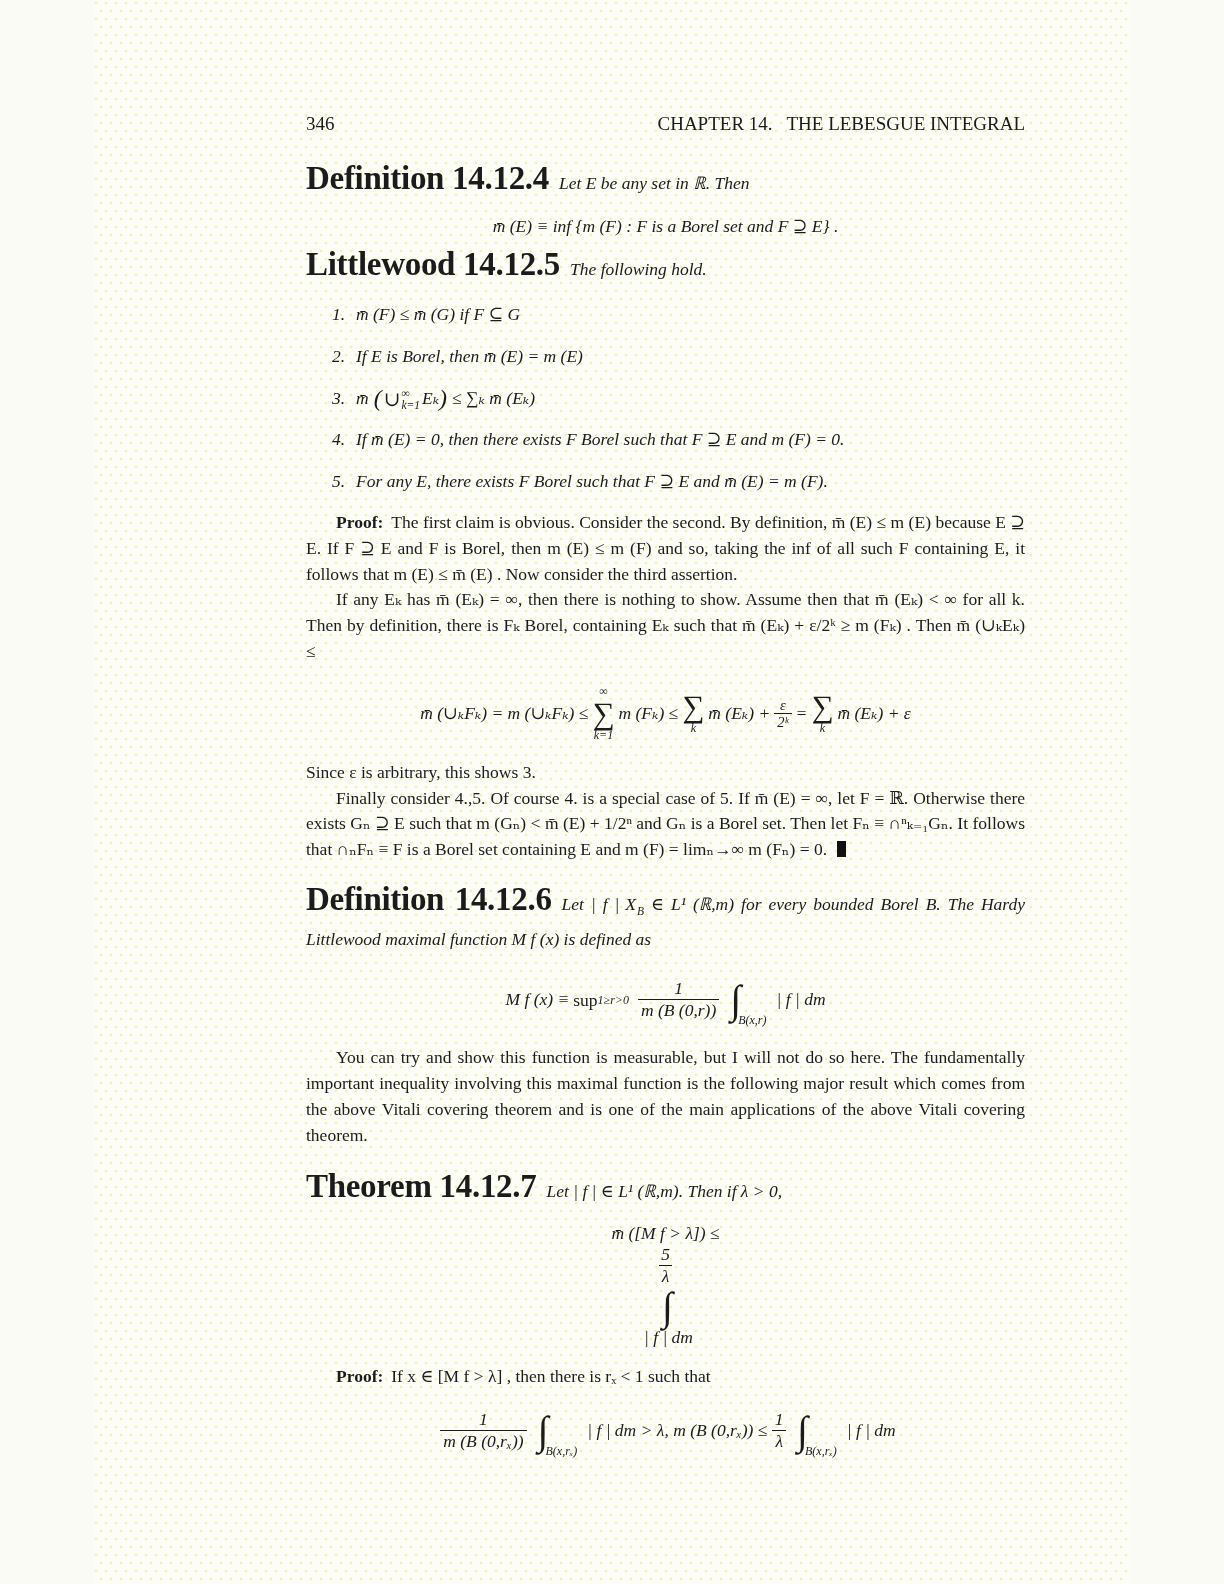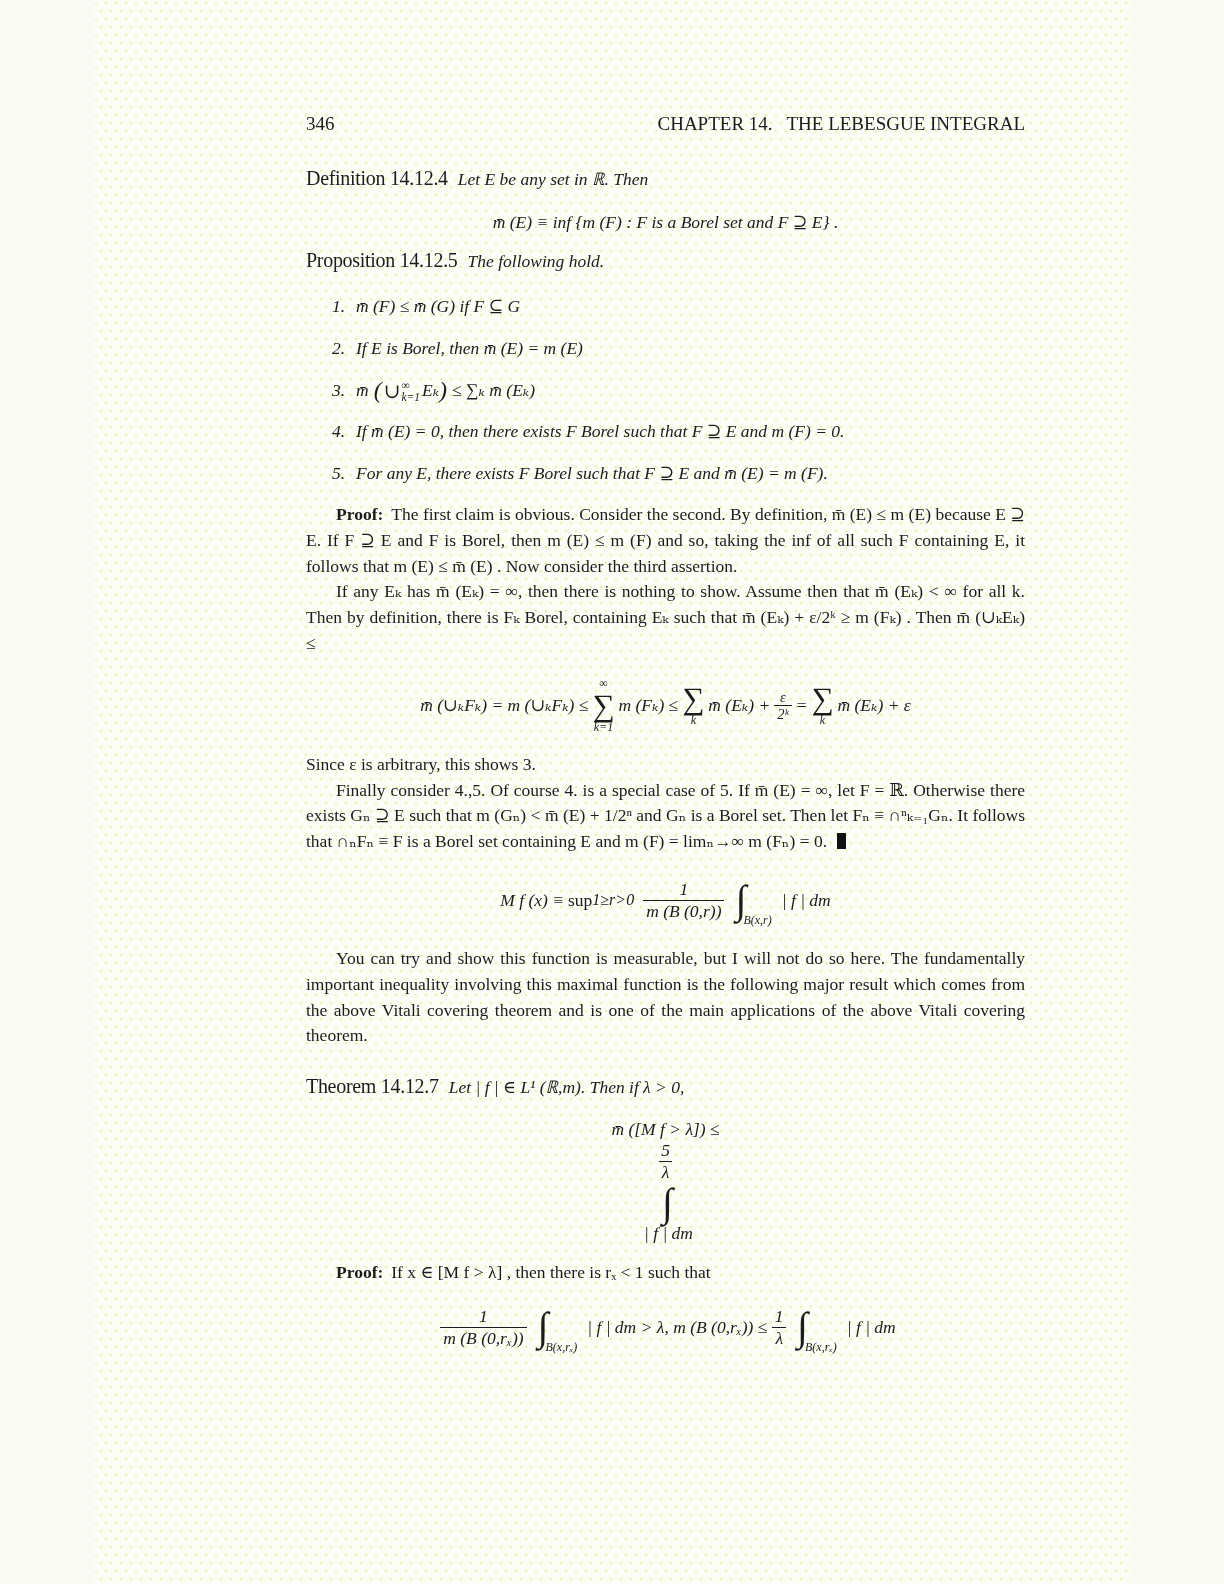--- a/index.html
+++ b/index.html
@@ -13,21 +13,21 @@
     background-position:2px 3px, 7px 11px;
     color:#1b1b1b;
     font-family:"Liberation Serif","DejaVu Serif",serif;
     overflow:hidden;
   }
   .content { position:absolute; left:212px; top:112px; width:719px; }
 
   .header { display:flex; justify-content:space-between; font-size:19px; line-height:23px; }
 
   .thm-head { text-align:justify; margin-top:28px; line-height:30px; }
-  .thm-label { font-weight:normal; font-size:20px; letter-spacing:-0.3px; margin-right:10px; }
+  .thm-label { font-weight:bold; font-size:33px; letter-spacing:-0.3px; margin-right:10px; }
   .thm-intro { font-style:italic; font-size:17.5px; }
 
   .disp { display:flex; justify-content:center; align-items:center; font-size:17.5px;
           font-style:italic; }
 
   .body { font-size:17.5px; line-height:25.8px; text-align:justify; margin:0; }
   .ind  { text-indent:30px; }
   .bold-lead { font-weight:bold; margin-right:8px; }
 
   .list { margin-top:16px; font-style:italic; font-size:17.5px; }
@@ -53,21 +53,21 @@
   .frac.small { font-size:14.5px; line-height:16px; margin:0 4px; }
 
   .intw { display:inline-flex; margin:0 2px 0 6px; }
   .intw .int { font-size:40px; font-style:normal; line-height:40px; }
   .intw .isub { font-size:12px; align-self:flex-end; transform:translateY(8px);
                 margin-left:-3px; }
 
   .limop { display:inline-flex; flex-direction:row; align-items:center;
            margin:0 4px; line-height:18px; }
   .limop .word { font-style:normal; }
-  .limop .lim { font-size:16px; line-height:12px; }
+  .limop .lim { font-size:12px; line-height:12px; }
 
   .qed { display:inline-block; width:9px; height:16px; background:#111;
          margin-left:10px; vertical-align:-2px; overflow:hidden; color:rgba(0,0,0,0); }
 
   .gap { display:inline-block; width:5px; }
   .scriptx { font-style:italic; margin:0 1px 0 6px; }
   sub.small { font-size:11.5px; font-style:italic; }
 </style>
 </head>
 <body>
@@ -81,21 +81,21 @@
     </div>
 
     <div class="thm-head">
       <span class="thm-label">Definition 14.12.4</span><span class="thm-intro">Let E be any set in ℝ. Then</span>
     </div>
     <div class="disp" style="margin:17px 0 0 0;">
       <span>m̄ (E) ≡ inf {m (F) : F is a Borel set and F ⊇ E} .</span>
     </div>
 
     <div class="thm-head" style="margin-top:12px;">
-      <span class="thm-label">Proposition 14.12.5</span><span class="thm-intro">The following hold.</span>
+      <span class="thm-label">Littlewood 14.12.5</span><span class="thm-intro">The following hold.</span>
     </div>
 
     <div class="list">
       <div class="li">
         <span class="li-num">1.</span>
         <span>m̄ (F) ≤ m̄ (G) if F ⊆ G</span>
       </div>
       <div class="li">
         <span class="li-num">2.</span>
         <span>If E is Borel, then m̄ (E) = m (E)</span>
@@ -159,20 +159,23 @@
       <span>m̄ (Eₖ) + ε</span>
     </div>
 
     <p class="body">
       <span>Since ε is arbitrary, this shows 3.</span>
     </p>
     <p class="body ind">
       <span>Finally consider 4.,5. Of course 4. is a special case of 5. If m̄ (E) = ∞, let F = ℝ. Otherwise there exists Gₙ ⊇ E such that m (Gₙ) &lt; m̄ (E) + 1/2ⁿ and Gₙ is a Borel set. Then let Fₙ ≡ ∩ⁿₖ₌₁Gₙ. It follows that ∩ₙFₙ ≡ F is a Borel set containing E and m (F) = limₙ→∞ m (Fₙ) = 0.</span><span class="qed">▮</span>
     </p>
 
+    <div class="thm-head" style="margin-top:22px; line-height:29px;">
+      <span class="thm-label">Definition 14.12.6</span><span class="thm-intro"><span>Let | f |</span><span class="scriptx">X</span><sub class="small">B</sub> <span>∈ L¹ (ℝ,m) for every bounded Borel B. The Hardy Littlewood maximal function M f (x) is defined as</span></span>
+    </div>
 
     <div class="disp" style="margin:24px 0 20px 0;">
       <span>M f (x) ≡</span>
       <span class="limop">
         <span class="word">sup</span>
         <span class="lim">1≥r&gt;0</span>
       </span>
       <span class="frac">
         <span class="num">1</span>
         <span class="den">m (B (0,r))</span>

